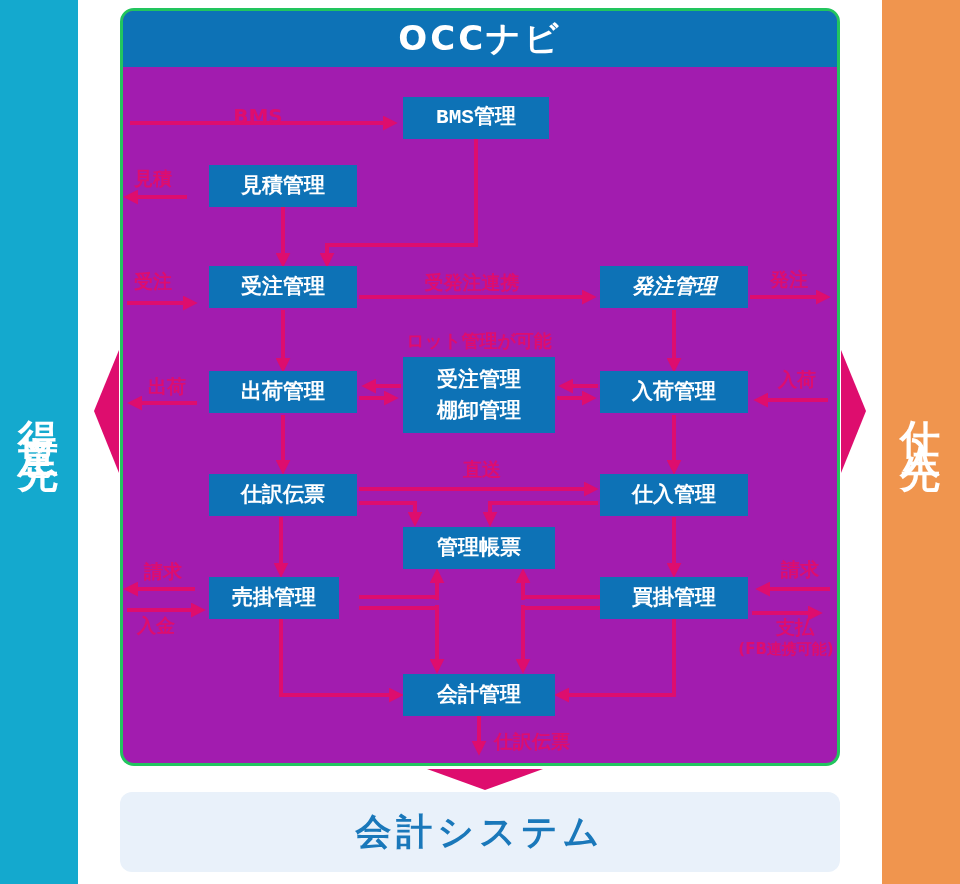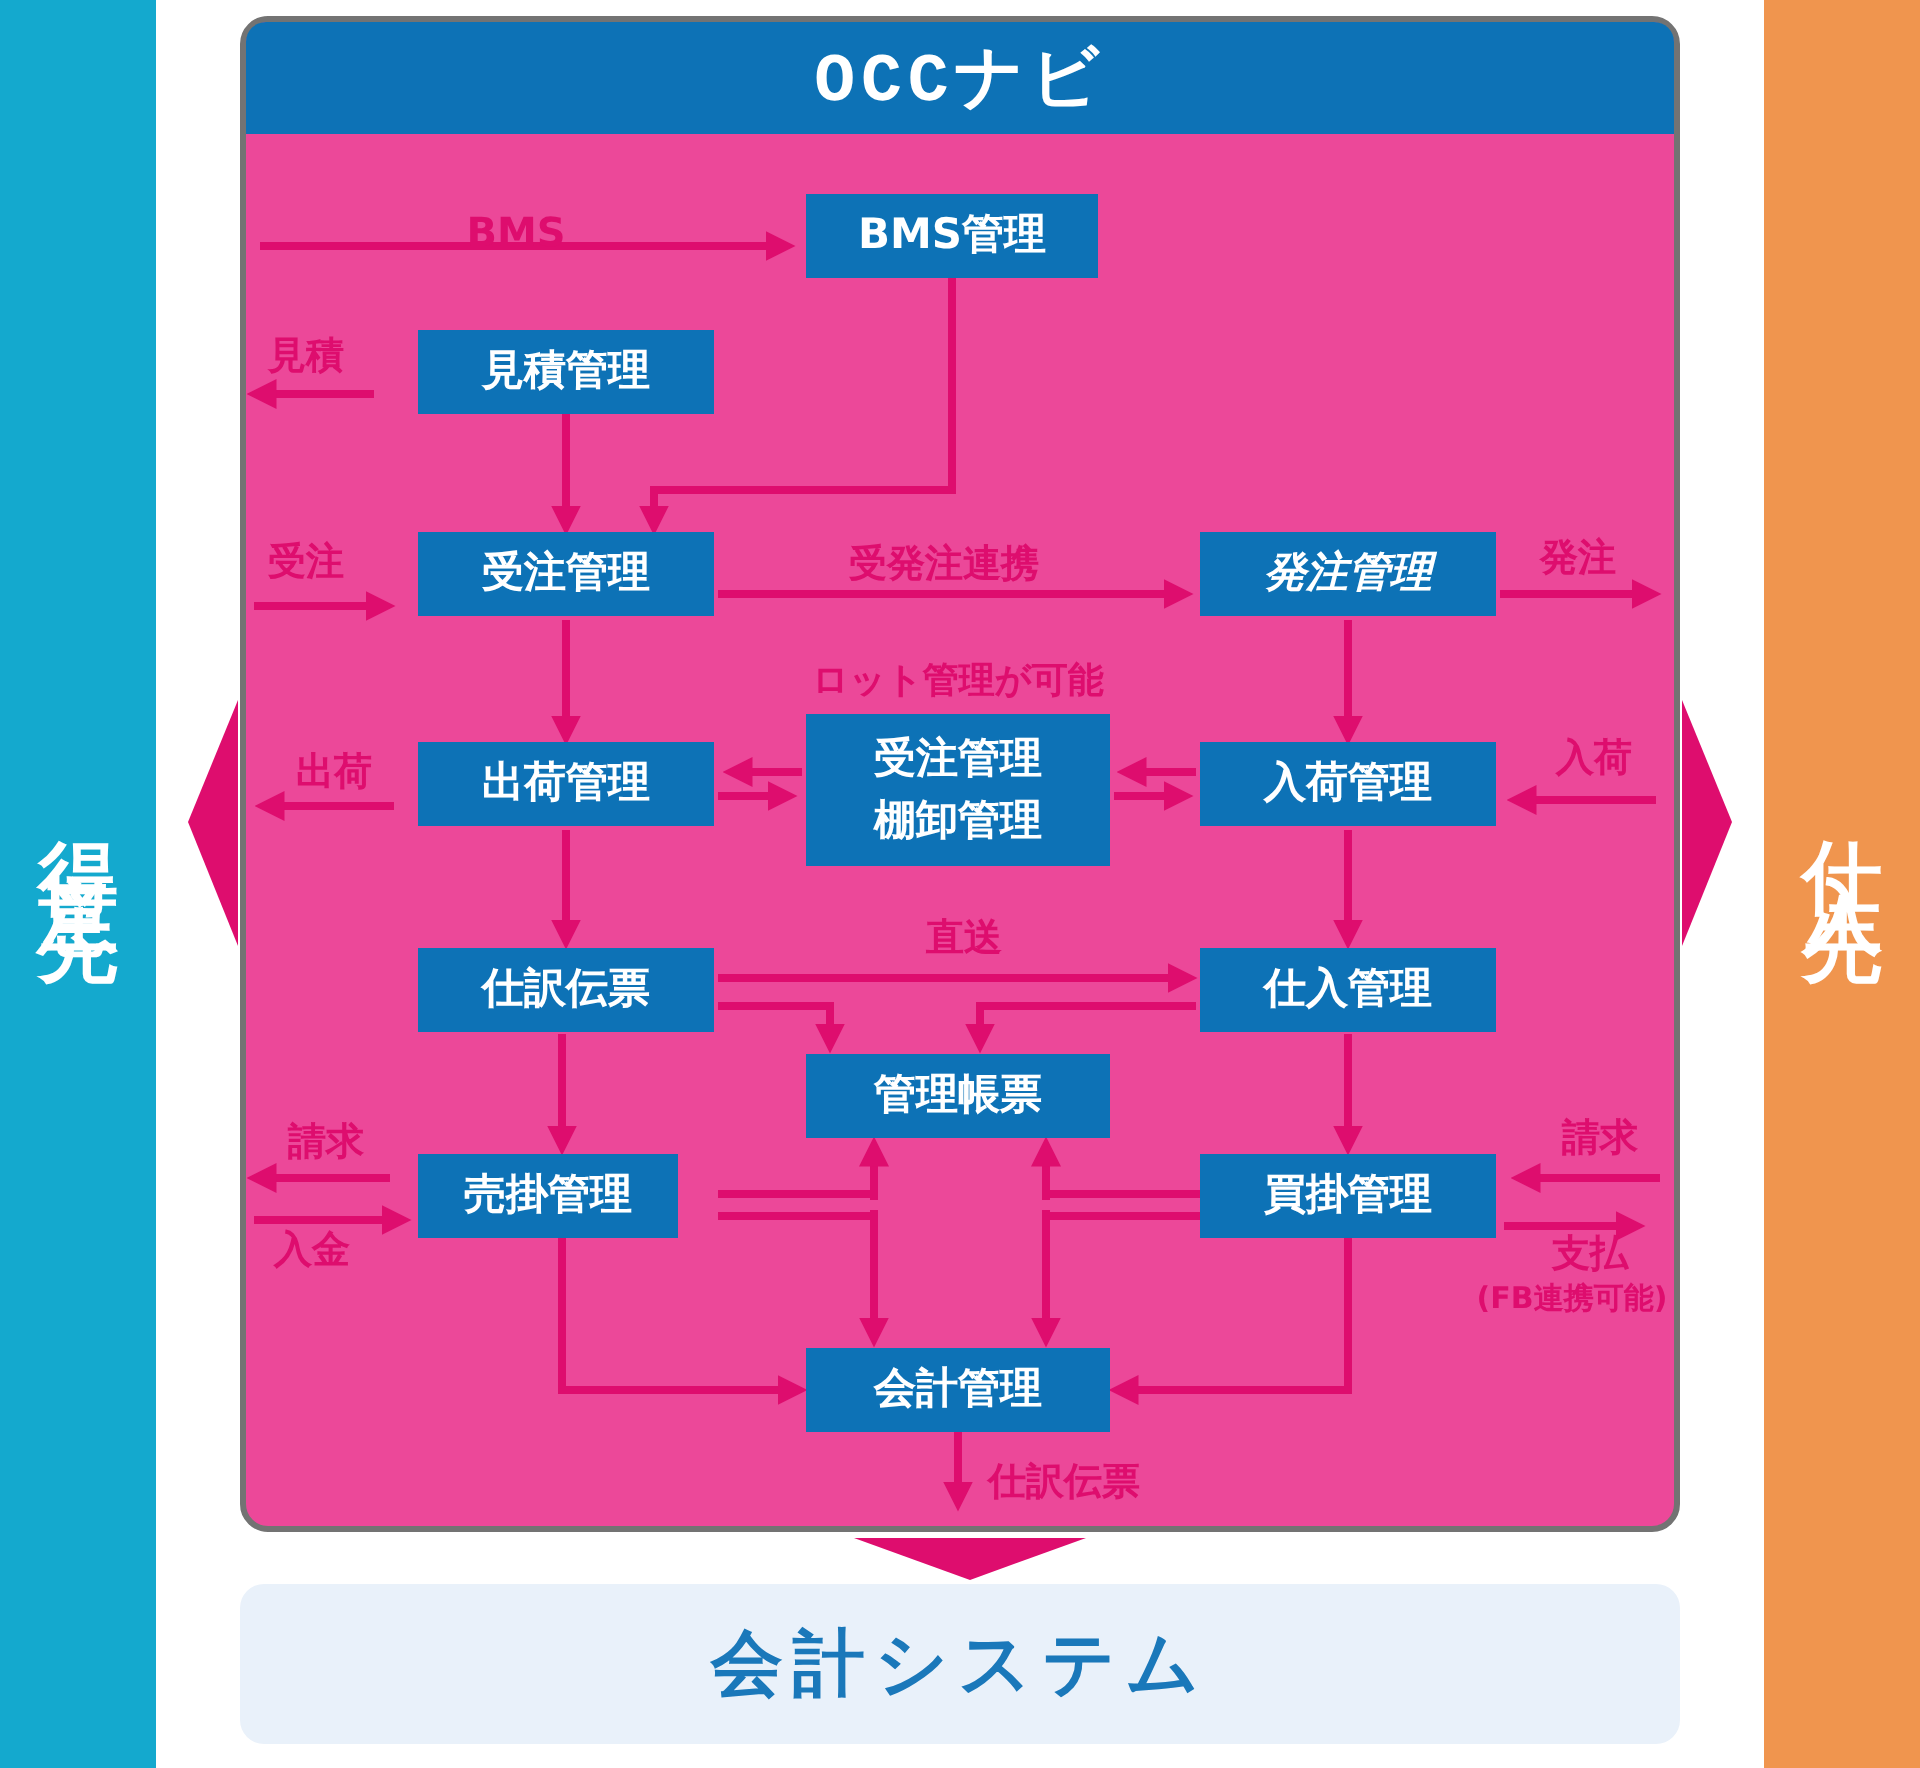--- a/index.html
+++ b/index.html
@@ -13,21 +13,21 @@
   }
   .sidebar .vtext{
     writing-mode:vertical-rl;text-orientation:upright;
     color:#ffffff;font-weight:bold;font-size:40px;letter-spacing:16px;
     margin-top:-60px;
   }
   #sidebar-left{left:0;background:#14a9ce;}
   #sidebar-right{right:0;background:#f0954e;}
   #panel{
     position:absolute;left:120px;top:8px;width:714px;height:752px;
-    background:#ec4899;border:3px solid #737373;border-radius:14px;font-family:Liberation Mono, monospace;
+    background:#a21caf;border:3px solid #22c55e;border-radius:14px;
   }
   #panel-header{
     position:absolute;left:0;top:0;right:0;height:56px;background:#0d72b6;
     border-radius:10px 10px 0 0;display:flex;align-items:center;justify-content:center;
     color:#ffffff;font-weight:bold;font-size:34px;letter-spacing:3px;
   }
   .box{
     position:absolute;background:#0d72b6;color:#ffffff;font-weight:bold;
     font-size:21px;display:flex;flex-direction:column;align-items:center;
     justify-content:center;text-align:center;line-height:1.5;z-index:3;
@@ -126,21 +126,21 @@
     <path class="fl" d="M281,619 V695 H391"></path>
     <path class="fl" d="M674,619 V695 H567"></path>
 
     <path class="fl" d="M479,716 V743"></path>
 
     <polygon class="bigarrow" points="119,350 119,473 94,411"></polygon>
     <polygon class="bigarrow" points="841,350 841,473 866,411"></polygon>
     <polygon class="bigarrow" points="427,769 543,769 485,790"></polygon>
   </svg>
 
-  <div class="box" style="left:403px;top:97px;width:146px;height:42px;">
+  <div class="box" style="left:403px;top:97px;width:146px;height:42px;font-family:Liberation Mono, monospace;">
     <span>BMS管理</span>
   </div>
   <div class="box" style="left:209px;top:165px;width:148px;height:42px;">
     <span>見積管理</span>
   </div>
   <div class="box" style="left:209px;top:266px;width:148px;height:42px;">
     <span>受注管理</span>
   </div>
   <div class="box" style="left:600px;top:266px;width:148px;height:42px;font-style:italic;">
     <span>発注管理</span>

